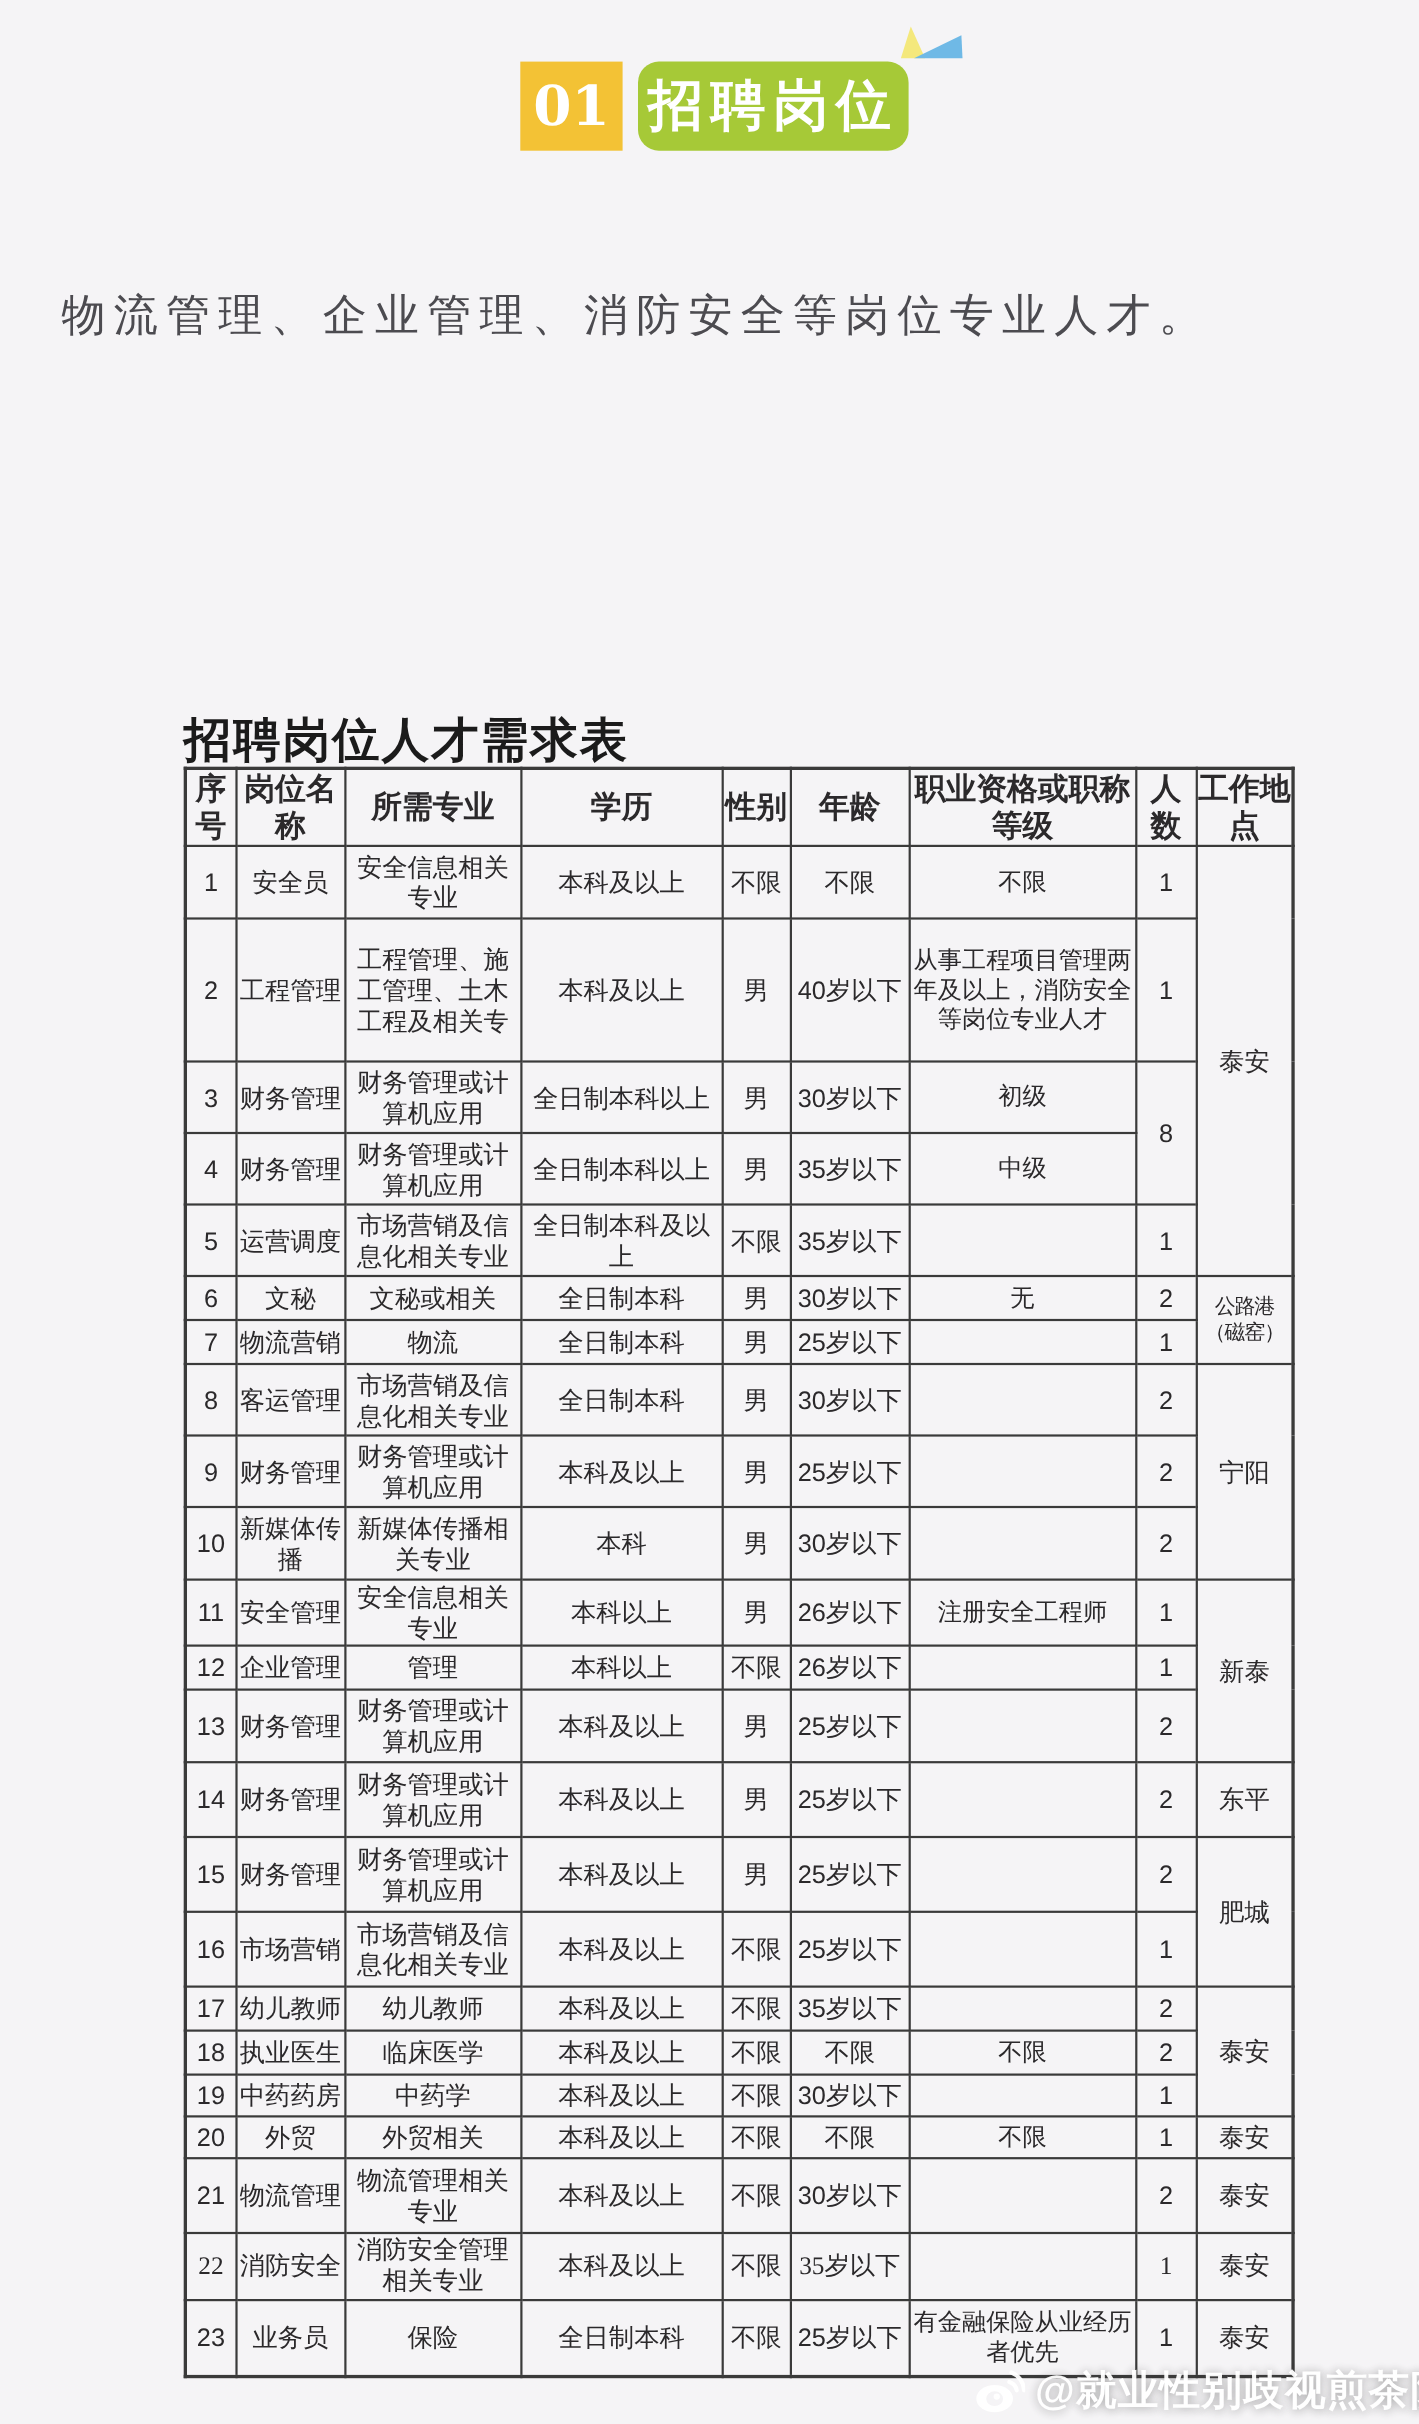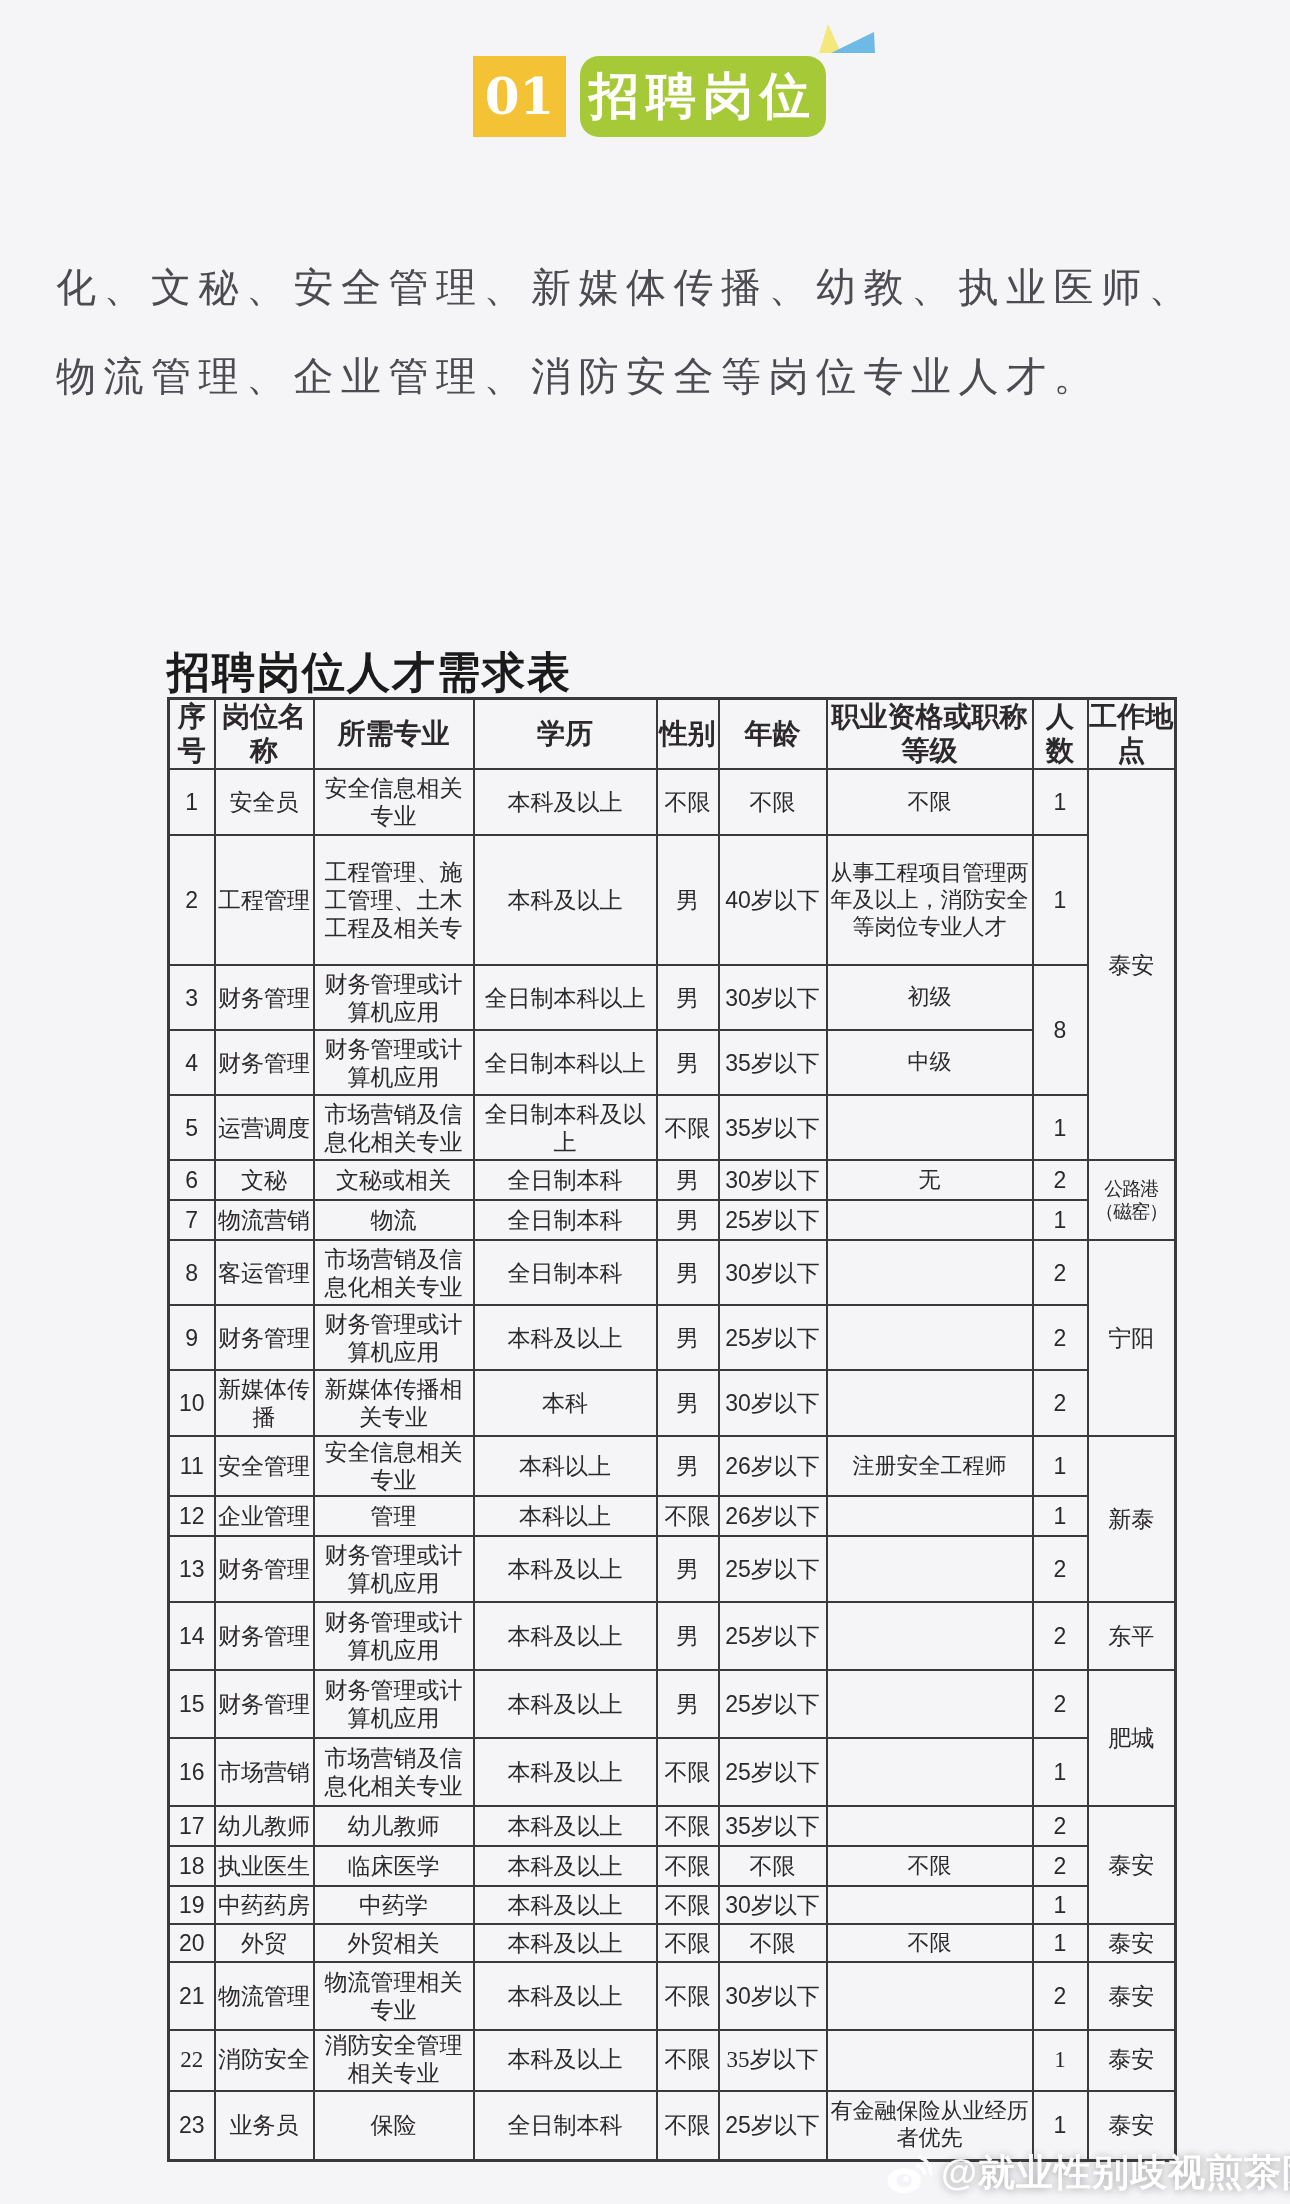--- a/index.html
+++ b/index.html
@@ -69,21 +69,20 @@
 <div class="page">
 
   <div class="badge-num" style="background: rgb(243, 194, 53);">01</div>
   <div class="badge-title" style="background: rgb(166, 201, 55);">招聘岗位</div>
   <svg class="badge-tris" width="62" height="36" viewBox="0 0 62 36">
     <polygon points="10,2 23,31 1,31" fill="#f4e87c"></polygon>
     <polygon points="13,31 56,10 57,31" fill="#6fb9e6"></polygon>
   </svg>
 
   <div class="intro">
-    <div class="line">化、文秘、安全管理、新媒体传播、幼教、执业医师、</div>
     <div class="line">物流管理、企业管理、消防安全等岗位专业人才。</div>
   </div>
 
   <div class="tbl-title">招聘岗位人才需求表</div>
   <div class="tbl-wrap">
     <table class="req">
       <colgroup>
           <col style="width: 46px;">
           <col style="width: 99px;">
           <col style="width: 160px;">

